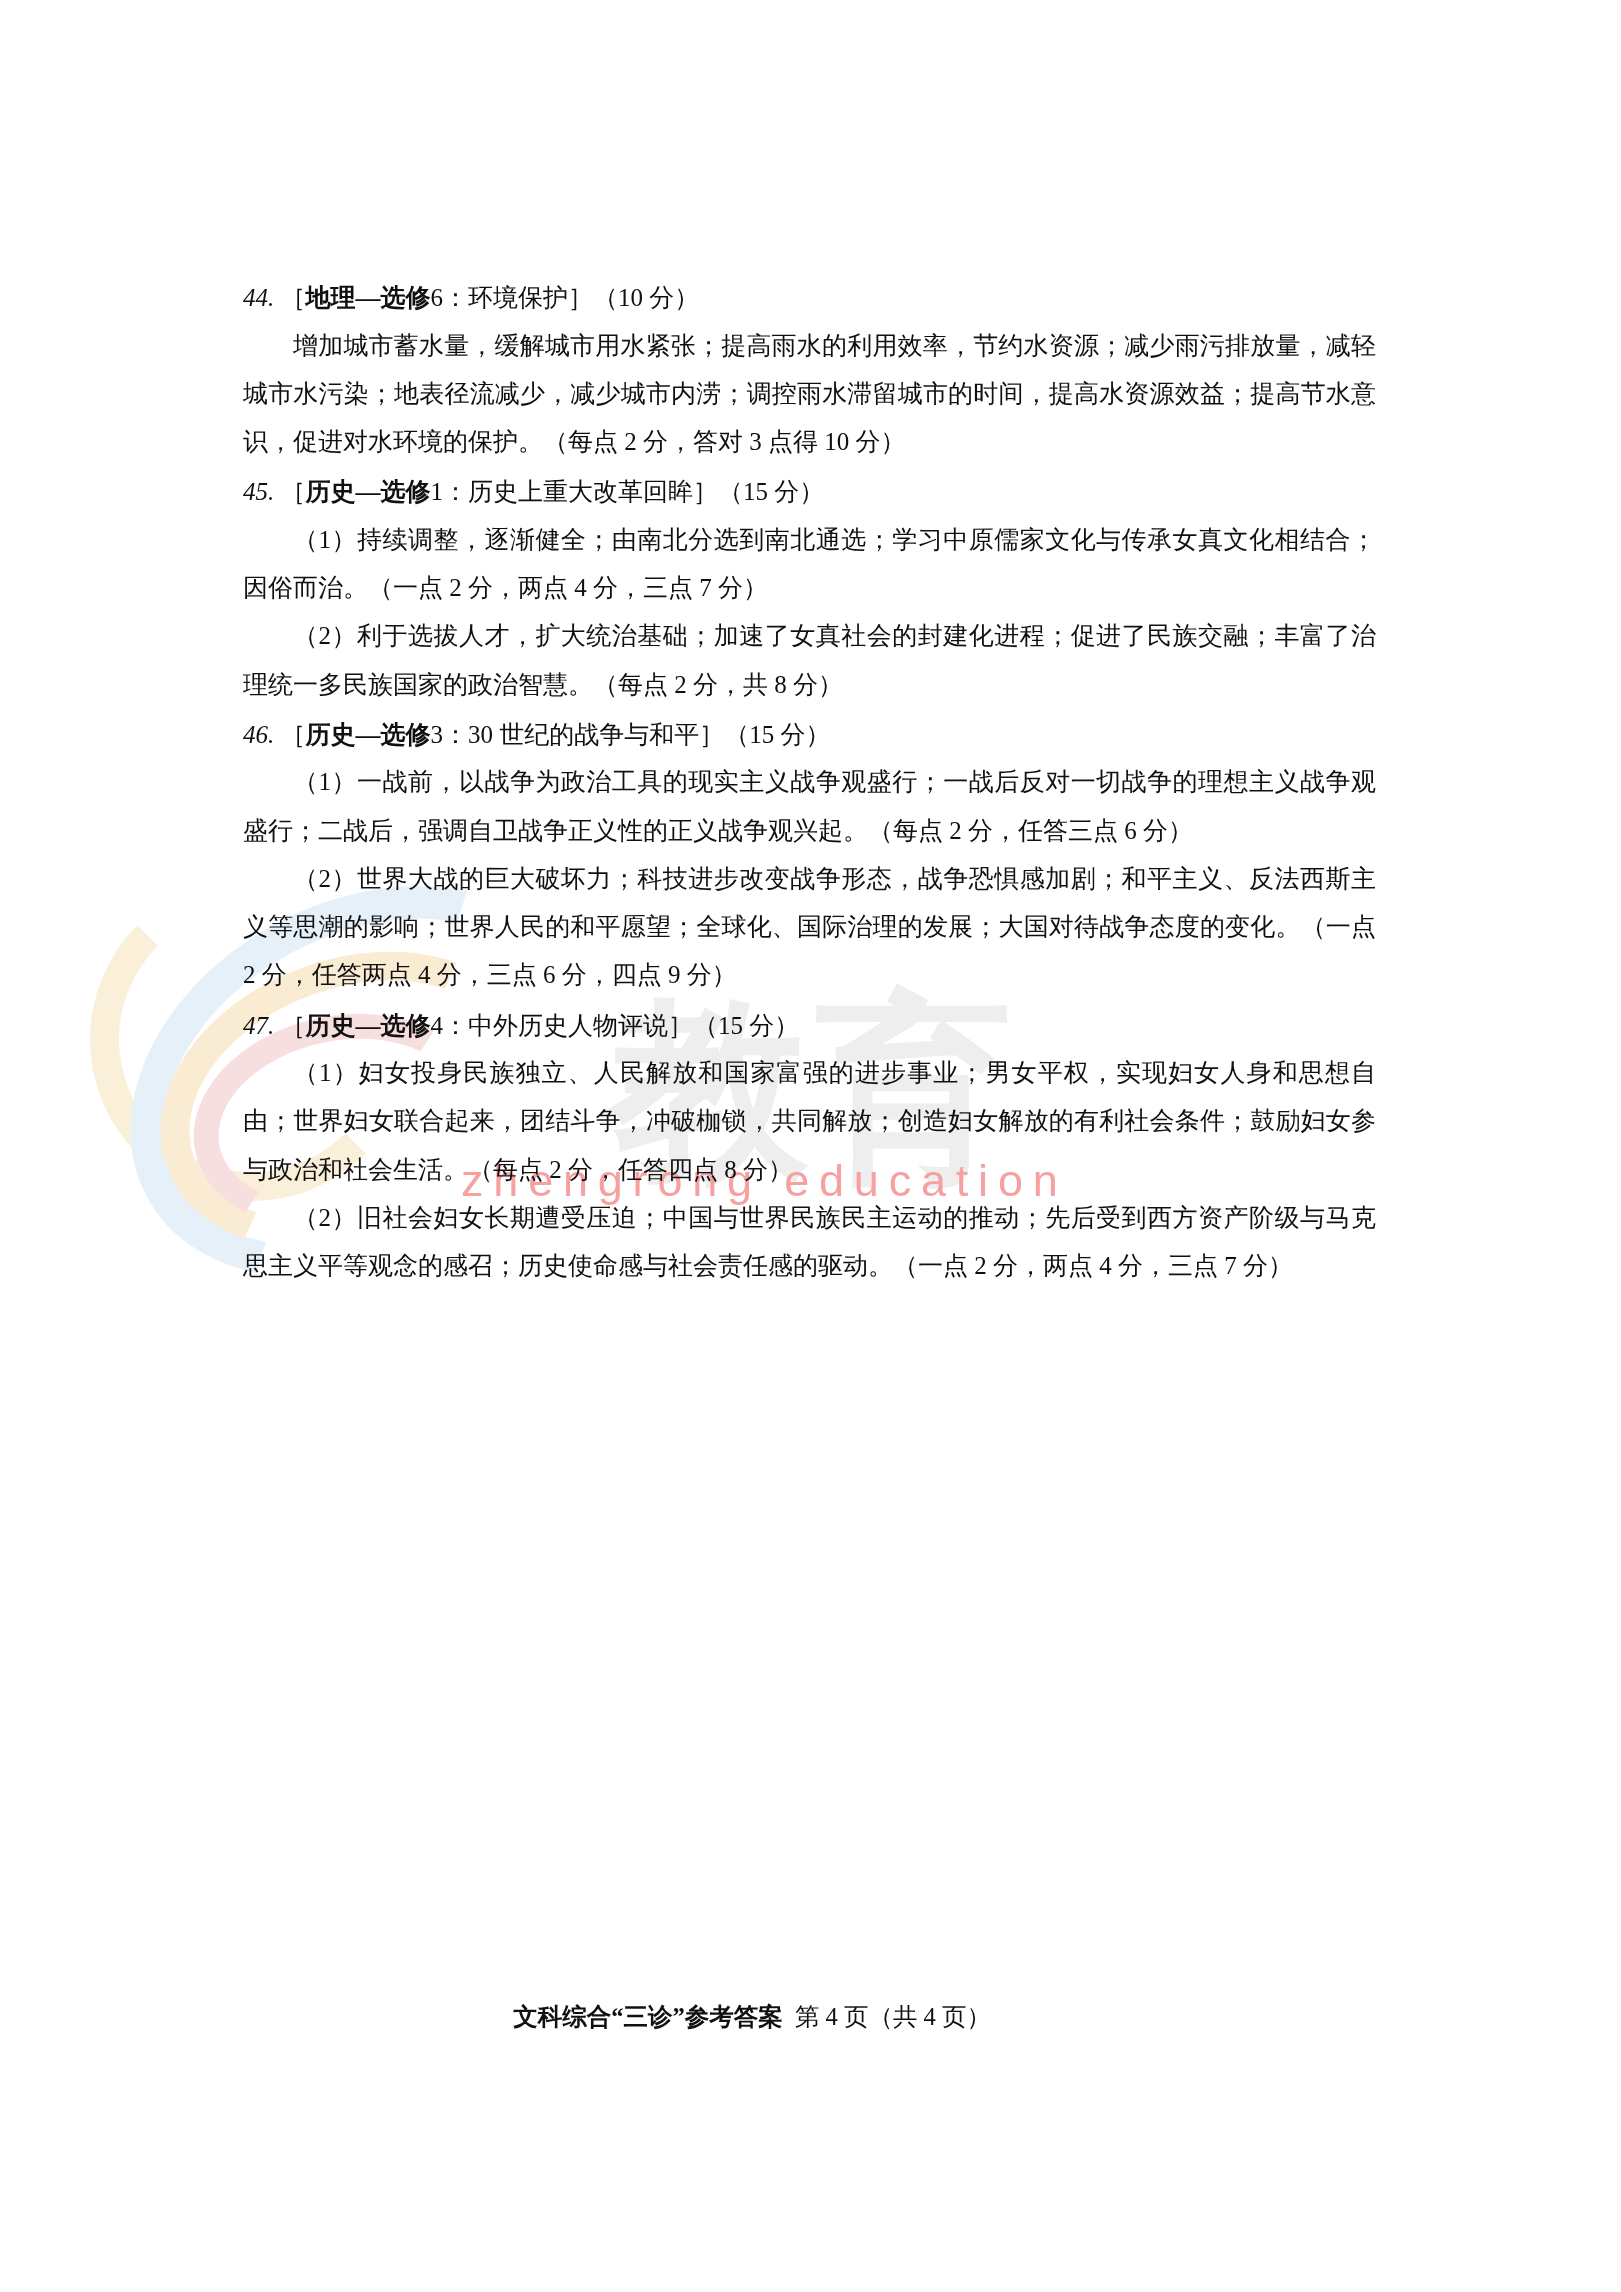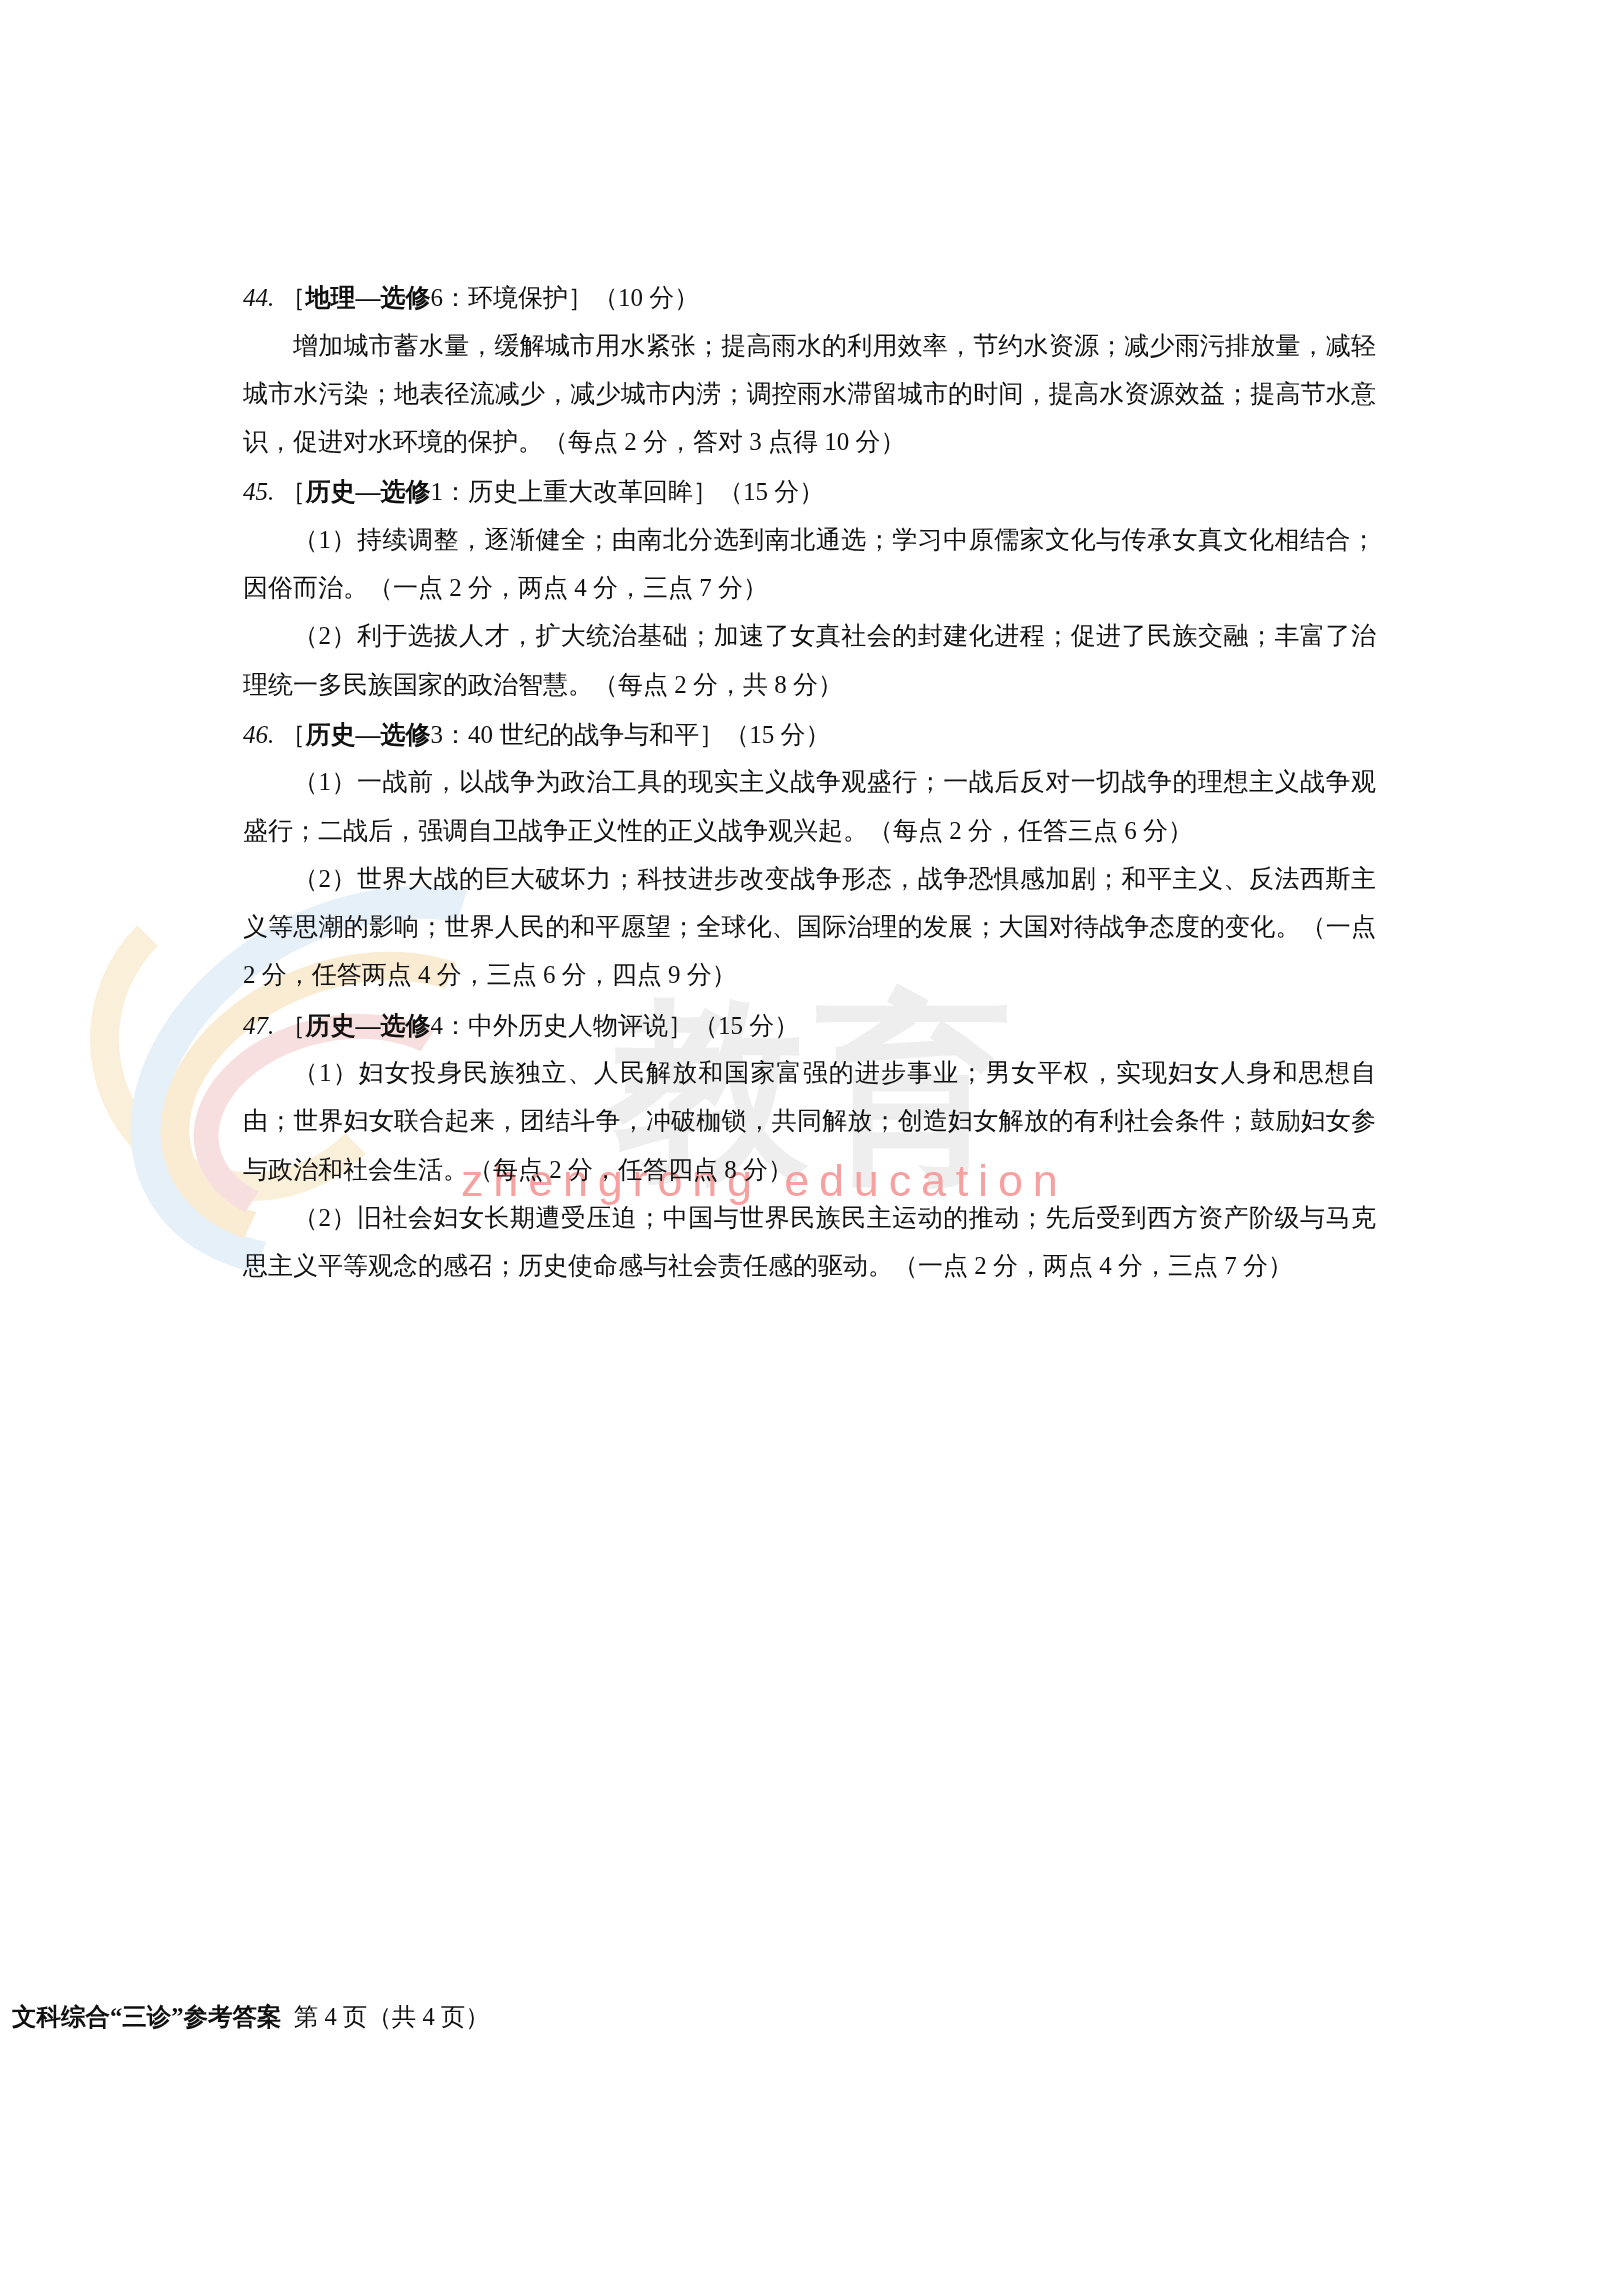--- a/index.html
+++ b/index.html
@@ -117,23 +117,24 @@
     line-height: 1.93;
     text-align: justify;
     text-justify: inter-ideograph;
     text-indent: 2em;
     margin: 0;
   }
 
   
   .footer {
     position: absolute;
-    left: 12px;
+    left: 0;
     top: 2000px;
     width: 1504px;
+    text-align: center;
     font-size: 24.5px;
     z-index: 2;
   }
   .footer .f-bold {
     font-weight: bold;
   }
 </style>
 </head>
 <body>
 
@@ -161,21 +162,21 @@
       <span class="q-num">45.</span>
       <span>［</span><span class="q-title">历史—选修</span><span>1：历史上重大改革回眸</span><span>］</span><span>（15 分）</span>
     </div>
     <p class="para">（1）持续调整，逐渐健全；由南北分选到南北通选；学习中原儒家文化与传承女真文化相结合；因俗而治。（一点 2 分，两点 4 分，三点 7 分）</p>
     <p class="para">（2）利于选拔人才，扩大统治基础；加速了女真社会的封建化进程；促进了民族交融；丰富了治理统一多民族国家的政治智慧。（每点 2 分，共 8 分）</p>
   </div>
 
   <div class="blk">
     <div class="q-line">
       <span class="q-num">46.</span>
-      <span>［</span><span class="q-title">历史—选修</span><span>3：40 世纪的战争与和平</span><span>］</span><span>（15 分）</span>
+      <span>［</span><span class="q-title">历史—选修</span><span>3：30 世纪的战争与和平</span><span>］</span><span>（15 分）</span>
     </div>
     <p class="para">（1）一战前，以战争为政治工具的现实主义战争观盛行；一战后反对一切战争的理想主义战争观盛行；二战后，强调自卫战争正义性的正义战争观兴起。（每点 2 分，任答三点 6 分）</p>
     <p class="para">（2）世界大战的巨大破坏力；科技进步改变战争形态，战争恐惧感加剧；和平主义、反法西斯主义等思潮的影响；世界人民的和平愿望；全球化、国际治理的发展；大国对待战争态度的变化。（一点 2 分，任答两点 4 分，三点 6 分，四点 9 分）</p>
   </div>
 
   <div class="blk">
     <div class="q-line">
       <span class="q-num">47.</span>
       <span>［</span><span class="q-title">历史—选修</span><span>4：中外历史人物评说</span><span>］</span><span>（15 分）</span>
     </div>

